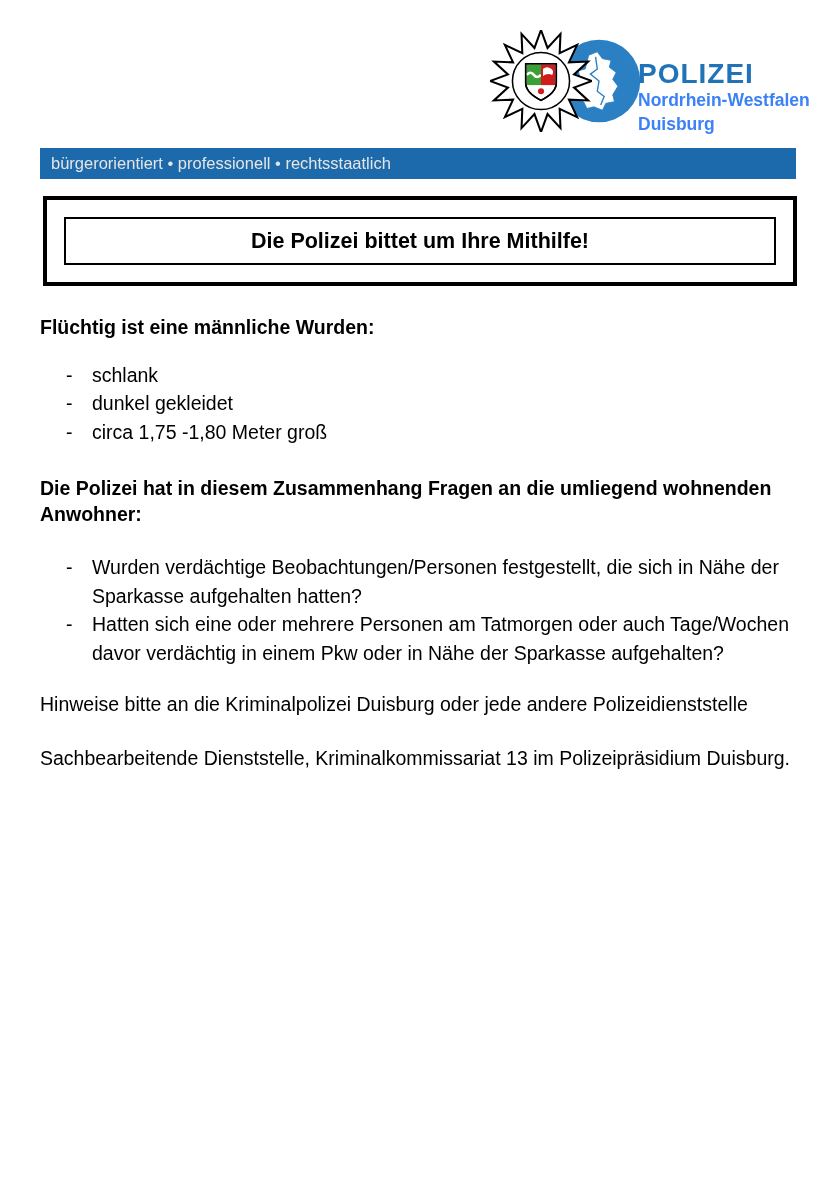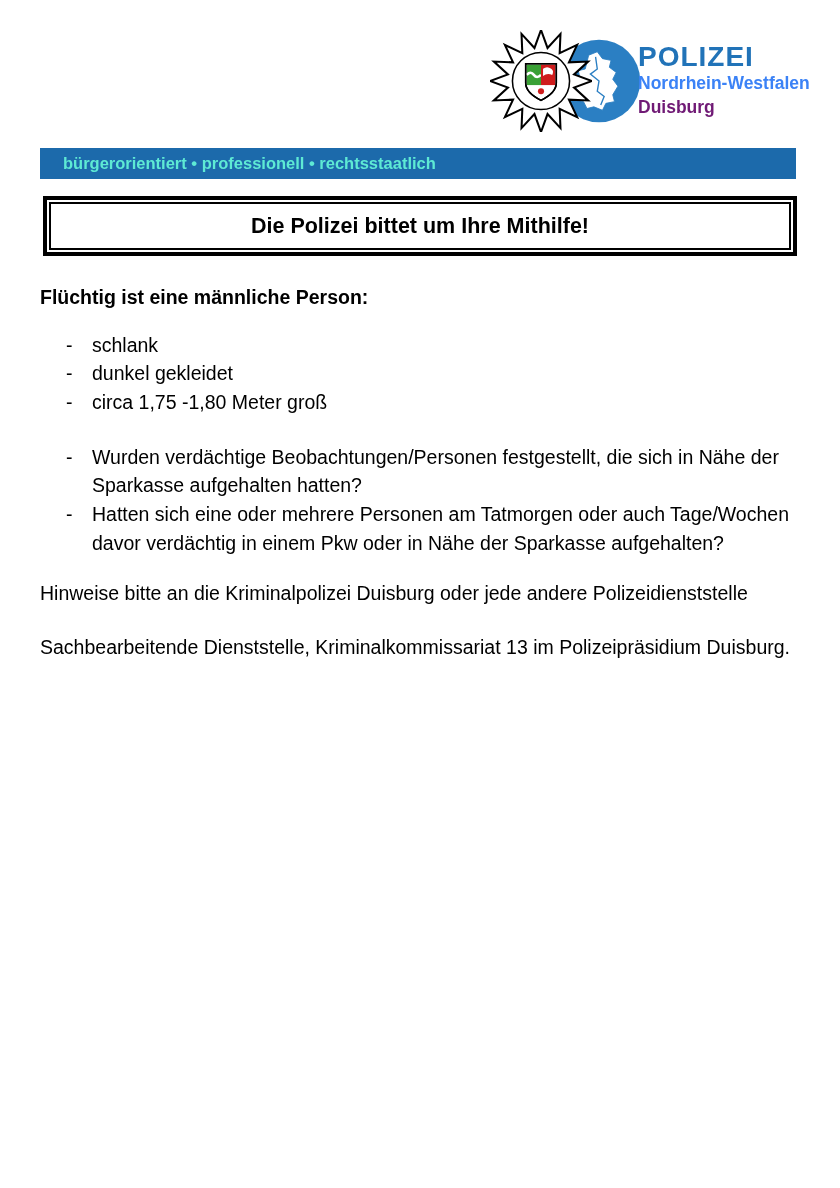--- a/index.html
+++ b/index.html
@@ -11,44 +11,44 @@
     background:#ffffff;
     font-family:"Liberation Sans", sans-serif;
     color:#000;
     overflow:hidden;
   }
 
   
   .logo { position:absolute; top:28px; left:488px; width:330px; height:112px; }
   .star-svg { position:absolute; left:2px; top:2px; width:102px; height:102px; z-index:2; }
   .map-svg  { position:absolute; left:68px; top:10px; width:86px; height:86px; z-index:1; }
-  .logo-text { position:absolute; left:150px; top:14px; z-index:3; }
+  .logo-text { position:absolute; left:150px; top:31px; z-index:3; }
   .logo-brand  { font-size:28px; font-weight:bold; color:#2173b8; letter-spacing:1px; line-height:1.05; }
   .logo-region { font-size:17.5px; font-weight:bold; color:#3b82f6; line-height:1.15; margin-top:2px; }
-  .logo-city   { font-size:17.5px; font-weight:bold; color:#701a75; line-height:1.15; margin-top:3px; }
+  .logo-city   { font-size:17.5px; font-weight:bold; color:#3b82f6; line-height:1.15; margin-top:3px; }
 
   
   .banner {
     position:absolute; top:148px; left:40px; width:756px; height:31px;
-    background:#1c6aab; color:#5eead4;
+    background:#1c6aab; color:#e5e5e5;
     font-size:16.5px; line-height:31px;
-    padding-left:23px; box-sizing:border-box;font-weight:bold;
+    padding-left:11px; box-sizing:border-box;
   }
 
   
   .content { position:absolute; top:196px; left:40px; width:760px; }
 
   .title {
     margin:8px 0 14px 0;
     text-align:center;
     font-size:29px; font-weight:bold;
     letter-spacing:4px;
   }
 
-  .box-outer { border:4px solid #000; padding:2px; margin:0 3px; }
+  .box-outer { border:4px solid #000; padding:17px; margin:0 3px; }
   .box-inner {
     border:2px solid #000;
     text-align:center; font-weight:bold;
     font-size:21.5px; line-height:1.5;
     padding:6px 8px;
   }
 
   .para { font-size:19.5px; line-height:1.32; margin:0; }
   .heading { font-size:19.5px; line-height:1.35; font-weight:bold; margin:0; }
 
@@ -103,37 +103,38 @@
   <div class="content">
 
 
     <div class="box-outer">
       <div class="box-inner">
         <div>Die Polizei bittet um Ihre Mithilfe!</div>
       </div>
     </div>
 
 
-    <p class="heading h-suspect">Flüchtig ist eine männliche Person:</p>
+    <p class="heading h-suspect">Flüchtig ist eine männliche Wurden:</p>
 
     <div class="list">
       <div class="li">
         <span class="dash">-</span>
         <span class="li-text">schlank</span>
       </div>
       <div class="li">
         <span class="dash">-</span>
         <span class="li-text">dunkel gekleidet</span>
       </div>
       <div class="li">
         <span class="dash">-</span>
         <span class="li-text">circa 1,75 -1,80 Meter groß</span>
       </div>
     </div>
 
+    <p class="heading h-quest">Die Polizei hat in diesem Zusammenhang Fragen an die umliegend wohnenden Anwohner:</p>
 
     <div class="list qlist">
       <div class="li">
         <span class="dash">-</span>
         <span class="li-text">Wurden verdächtige Beobachtungen/Personen festgestellt, die sich in Nähe der Sparkasse aufgehalten hatten?</span>
       </div>
       <div class="li">
         <span class="dash">-</span>
         <span class="li-text">Hatten sich eine oder mehrere Personen am Tatmorgen oder auch Tage/Wochen davor verdächtig in einem Pkw oder in Nähe der Sparkasse aufgehalten?</span>
       </div>

